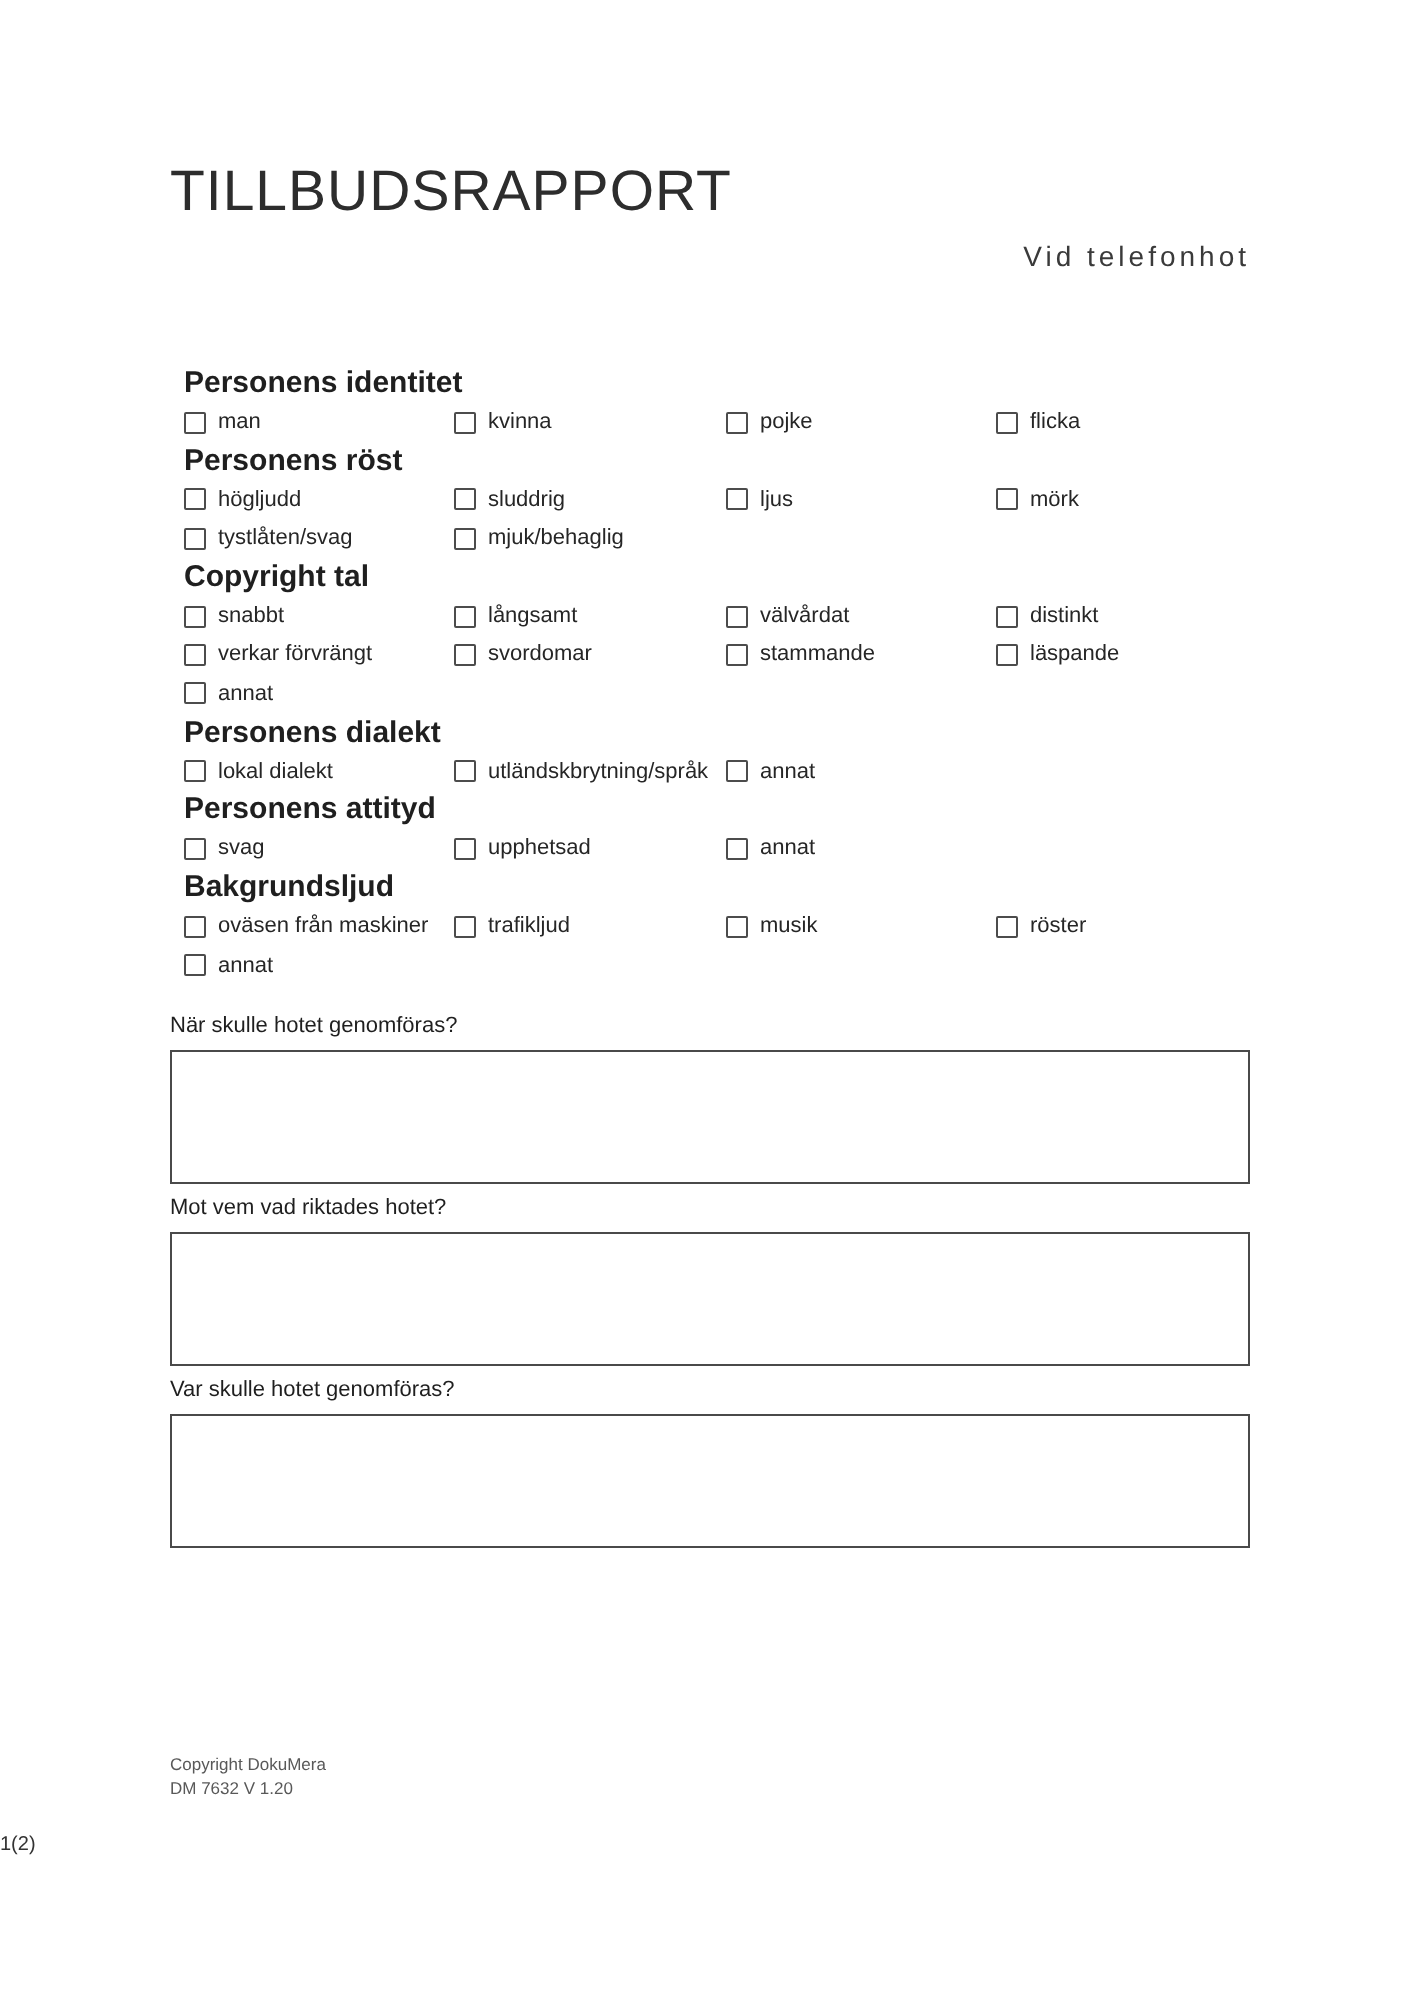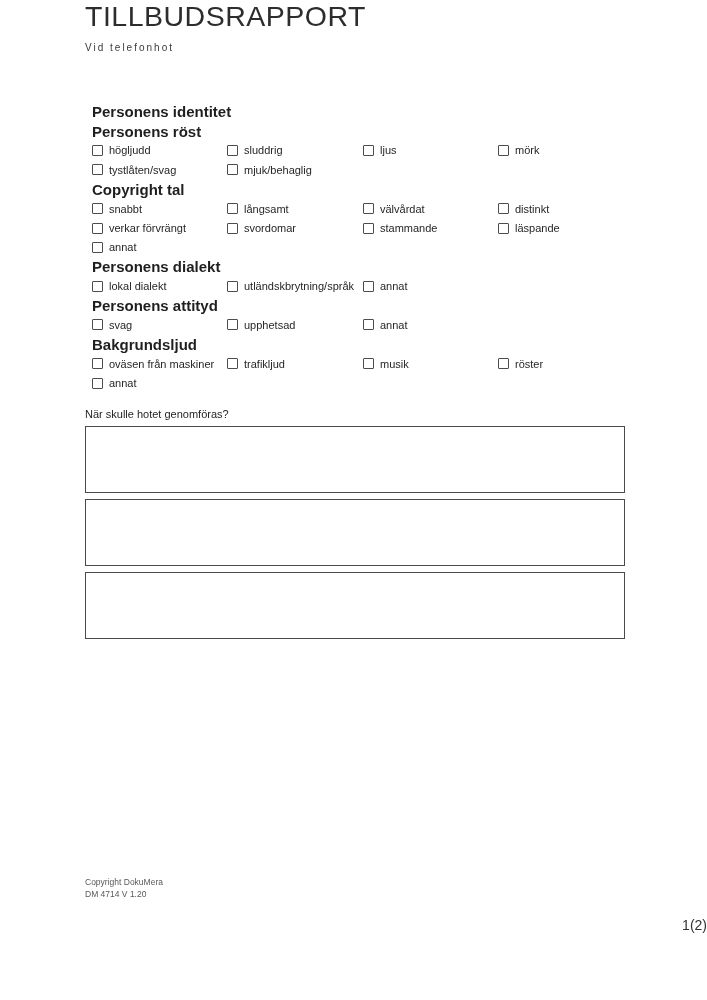--- a/index.html
+++ b/index.html
@@ -15,32 +15,34 @@
     font-family: "Liberation Sans", sans-serif;
     color: #222222;
     overflow: hidden;
   }
   .content {
     margin-left: 85px;
     width: 540px;
   }
   .title {
     margin: 0;
+    padding-top: 80px;
     font-size: 28.5px;
     line-height: 32px;
     font-weight: 400;
     letter-spacing: 0.5px;
     color: #2d2d2d;
   }
   .subtitle {
     margin-top: 7px;
-    font-size: 10px;
+    font-size: 14px;
     line-height: 18px;
     letter-spacing: 2px;
     color: #3a3a3a;
+    text-align: right;
   }
   .checkbox-area {
     margin-top: 45px;
     padding-left: 7px;
   }
   .sec-h {
     height: 19.4px;
     display: flex;
     align-items: center;
     font-size: 15px;
@@ -90,22 +92,22 @@
     width: 540px;
     height: 67px;
     border: 1.5px solid #4a4a4a;
     background: #ffffff;
   }
   .page-number {
     position: absolute;
     top: 917px;
     left: 0;
     right: 0;
-    text-align: right;
-    font-size: 14px;
+    text-align: left;
+    font-size: 10px;
     color: #333333;
   }
   .footer {
     position: absolute;
     top: 877px;
     left: 85px;
     font-size: 8.5px;
     line-height: 11.5px;
     color: #595959;
   }
@@ -115,20 +117,38 @@
 
 <div class="page">
   <div class="content">
     <h1 class="title">TILLBUDSRAPPORT</h1>
     <div class="subtitle">Vid telefonhot</div>
 
     <div class="checkbox-area">
 
       <section>
         <div class="sec-h">Personens identitet</div>
+        <div class="opt-grid">
+          <label class="opt">
+              <span class="cb"></span>
+              <span class="opt-label">man</span>
+            </label>
+          <label class="opt">
+              <span class="cb"></span>
+              <span class="opt-label">kvinna</span>
+            </label>
+          <label class="opt">
+              <span class="cb"></span>
+              <span class="opt-label">pojke</span>
+            </label>
+          <label class="opt">
+              <span class="cb"></span>
+              <span class="opt-label">flicka</span>
+            </label>
+        </div>
       </section>
 
       <section>
         <div class="sec-h">Personens röst</div>
         <div class="opt-grid">
           <label class="opt">
               <span class="cb"></span>
               <span class="opt-label">högljudd</span>
             </label>
           <label class="opt">
@@ -259,27 +279,29 @@
       </section>
 
     </div>
 
     <div class="questions">
       <div class="question">
         <div class="q-label">När skulle hotet genomföras?</div>
         <div class="answer-box"></div>
       </div>
       <div class="question">
+        <div class="q-label">Mot vem vad riktades hotet?</div>
         <div class="answer-box"></div>
       </div>
       <div class="question">
+        <div class="q-label">Var skulle hotet genomföras?</div>
         <div class="answer-box"></div>
       </div>
     </div>
   </div>
 
   <div class="page-number">1(2)</div>
 
   <div class="footer">
     <div>Copyright DokuMera</div>
-    <div>DM 4714 V 1.20</div>
+    <div>DM 7632 V 1.20</div>
   </div>
 </div>
 
 </body></html>

